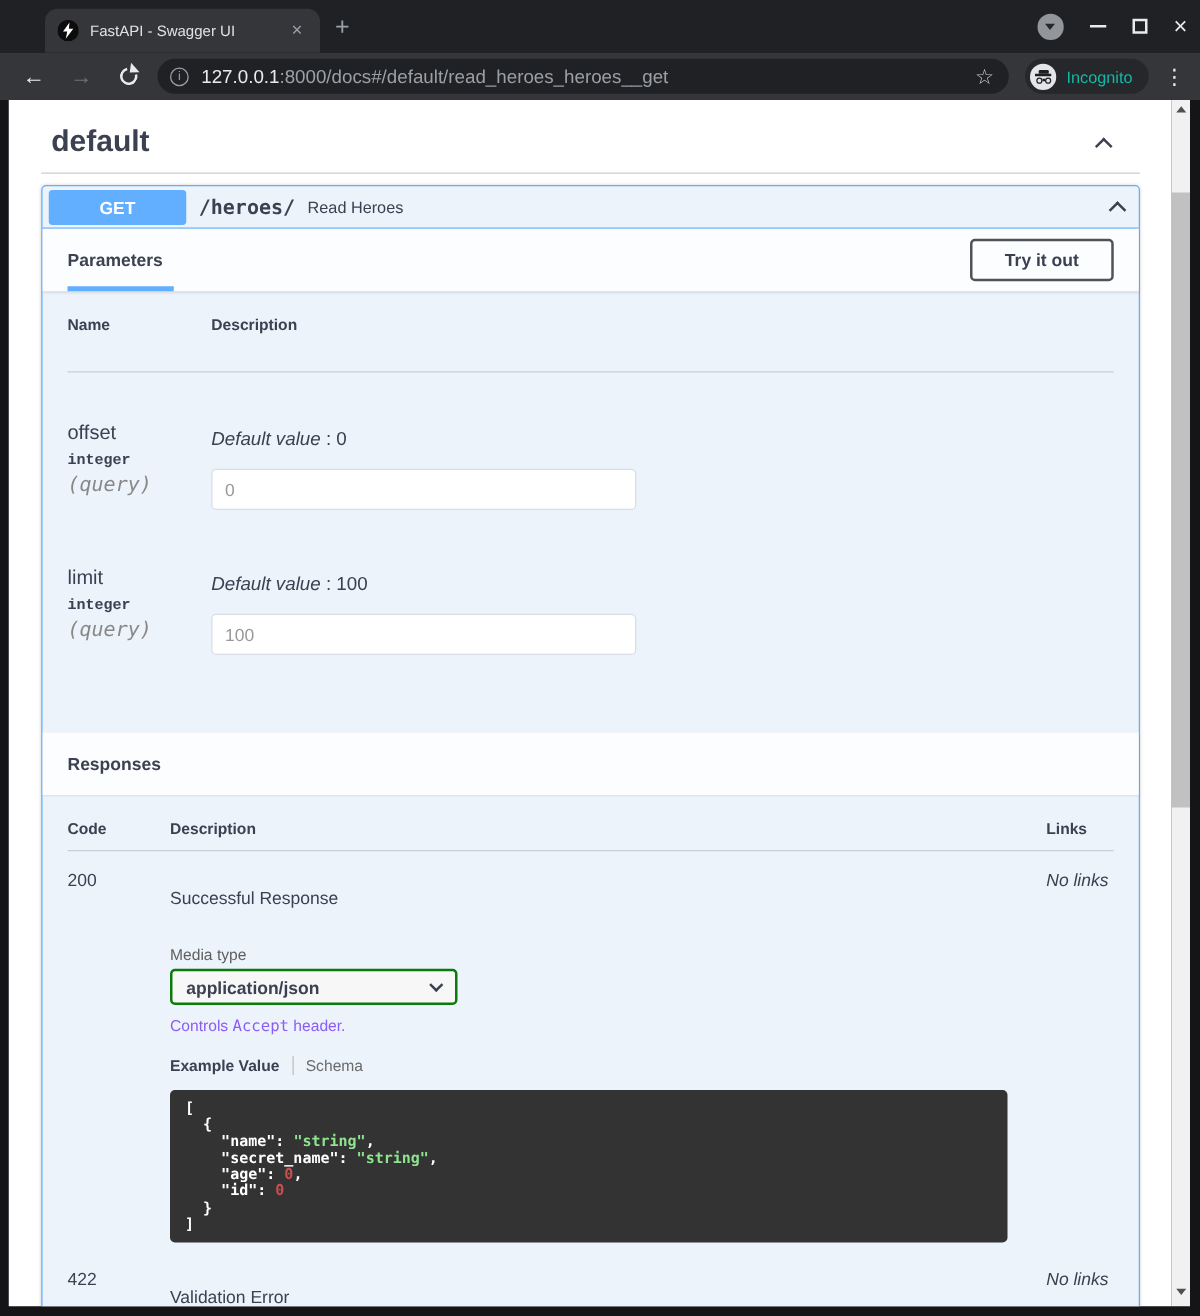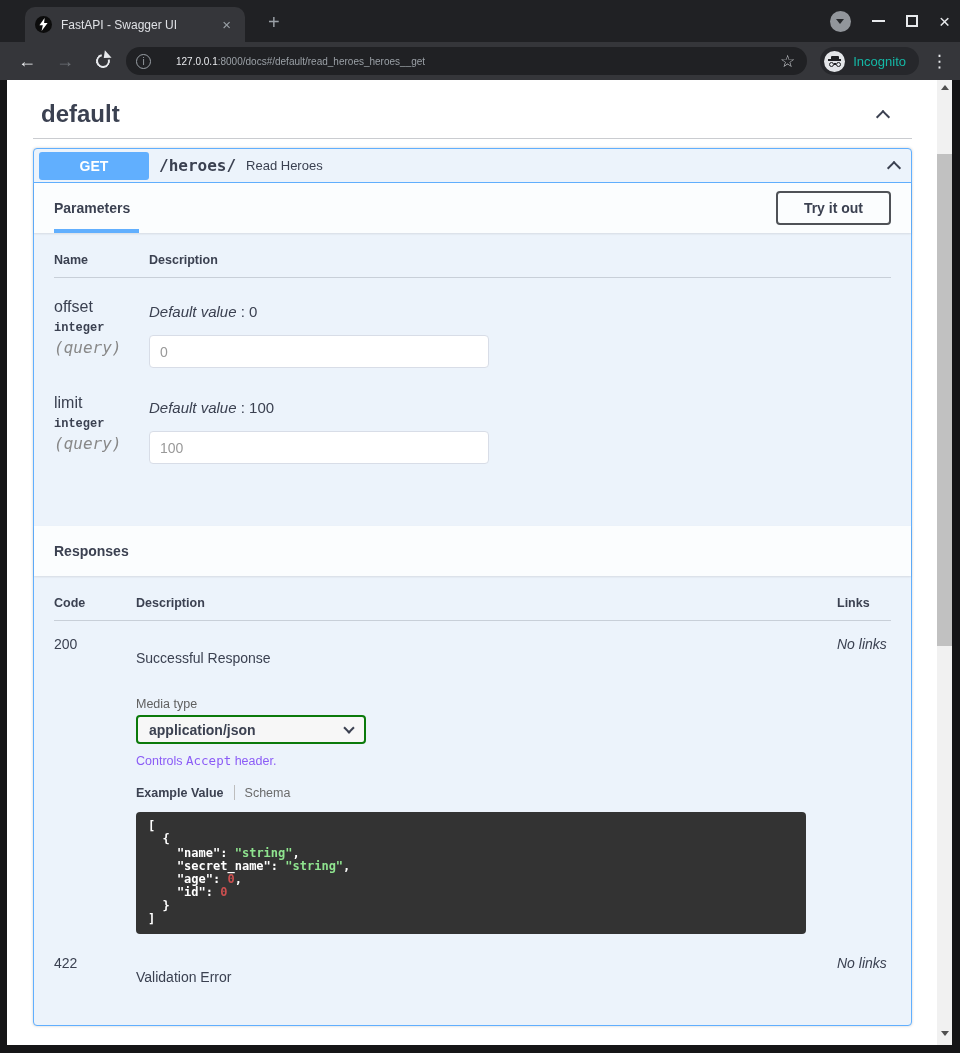--- a/index.html
+++ b/index.html
@@ -2,21 +2,21 @@
 <html><head>
 <meta charset="utf-8">
 <style>
   * { margin:0; padding:0; box-sizing:border-box; }
   html,body { width:960px; height:1053px; overflow:hidden; }
   body { background:#151517; font-family:"Liberation Sans", sans-serif; }
   .mono { font-family:"DejaVu Sans Mono", monospace; }
 
   
   .titlebar { height:42px; background:#202124; position:relative; }
-  .tab { position:absolute; left:25px; top:7px; width:220px; height:35px; background:#35363a;
+  .tab { position:absolute; left:36px; top:7px; width:220px; height:35px; background:#35363a;
          border-radius:10px 10px 0 0; display:flex; align-items:center; padding:0 10px; }
   .favicon { width:17px; height:17px; flex:0 0 auto; }
   .tab-title { flex:1; margin-left:9px; font-size:12px; color:#dfe1e5; white-space:nowrap; overflow:hidden; }
   .tab-close { color:#9aa0a6; font-size:15px; line-height:1; padding:2px 4px; }
   .newtab { position:absolute; left:262px; top:9px; color:#9aa0a6; font-size:20px; font-weight:400; padding:2px 6px; }
   .win-controls { position:absolute; right:10px; top:0; height:42px; display:flex; align-items:center; gap:21px; }
   .tabsearch { width:21px; height:21px; border-radius:50%; background:#92969b; display:flex; align-items:center; justify-content:center; }
   .tabsearch .caret { width:0; height:0; border-left:4px solid transparent; border-right:4px solid transparent; border-top:5px solid #26282b; margin-top:1px; }
   .btn-min { width:13px; height:2px; background:#e8eaed; }
   .btn-max { width:12px; height:12px; border:2px solid #e8eaed; }
@@ -26,21 +26,21 @@
   .nav-ic { font-size:18px; line-height:1; }
   .back { color:#e8eaed; margin-left:8px; }
   .fwd  { color:#6e7277; margin-left:20px; }
   .reload { position:relative; width:14px; height:14px; margin-left:22px; }
   .reload .arc { position:absolute; inset:0; border:2px solid #e8eaed; border-radius:50%; border-top-color:transparent; transform:rotate(32deg); }
   .reload .head { position:absolute; right:-1px; top:-1px; width:0; height:0; border-left:5px solid transparent; border-right:5px solid transparent; border-top:6px solid #e8eaed; transform:rotate(48deg); }
   .omnibox { flex:1; height:28px; background:#202124; border-radius:14px; margin:0 13px 0 16px;
              display:flex; align-items:center; padding:0 10px; min-width:0; }
   .info-ic { width:15px; height:15px; border-radius:50%; border:1.5px solid #9aa0a6; color:#9aa0a6;
              font-size:10px; display:flex; align-items:center; justify-content:center; font-style:normal; flex:0 0 auto; }
-  .url { margin-left:25px; font-size:10px; white-space:nowrap; overflow:hidden; flex:1; }
+  .url { margin-left:10px; font-size:15px; white-space:nowrap; overflow:hidden; flex:1; }
   .url .host { color:#e8eaed; }
   .url .rest { color:#9aa0a6; }
   .star { color:#c8cbcf; font-size:17px; margin:0 2px; }
   .incog { height:28px; border-radius:14px; background:#26272b; display:flex; align-items:center; gap:8px; padding:0 13px 0 4px; }
   .incog-circle { width:21px; height:21px; border-radius:50%; background:#e3e5e8; display:flex; flex-direction:column; align-items:center; justify-content:center; }
   .incog-hat { width:8px; height:3px; background:#1f2023; border-radius:1px 1px 0 0; }
   .incog-brim { width:13px; height:1.5px; background:#1f2023; margin-top:.5px; }
   .incog-glasses { display:flex; align-items:center; margin-top:1px; }
   .incog-glasses .lens { width:5px; height:5px; border:1.5px solid #1f2023; border-radius:50%; }
   .incog-glasses .bridge { width:2px; height:1.5px; background:#1f2023; }
@@ -73,21 +73,21 @@
 
   .section-header { background:rgba(255,255,255,.8); height:50px; padding:0 20px; display:flex;
                     align-items:center; justify-content:space-between; box-shadow:0 1px 2px rgba(0,0,0,.1); }
   .tab-item { position:relative; height:50px; display:flex; align-items:center; }
   .tab-item .lbl { font-size:14px; font-weight:700; color:#3b4151; padding-right:4px; }
   .tab-item .bar { position:absolute; bottom:0; left:0; width:85px; height:4px; background:#61affe; }
   .try-btn { border:2px solid #4f5257; border-radius:4px; background:transparent; color:#3b4151;
              font-size:14px; font-weight:700; padding:7px 26px; font-family:"Liberation Sans",sans-serif; }
 
   .params-body { padding:20px 20px 62px 20px; }
-  .pgrid { display:grid; grid-template-columns:95px 1fr; }
+  .pgrid { display:grid; grid-template-columns:95px 1fr;gap:20px; }
   .thead { font-size:12.5px; font-weight:700; color:#3b4151; padding-bottom:10px; }
   .thead-rule { grid-column:1 / 3; height:1px; background:rgba(59,65,81,.2); }
   .pcell { padding-top:20px; }
   .p-name { font-size:16px; color:#3b4151; }
   .p-type { font-size:12px; font-weight:700; font-family:Liberation Mono, monospace; color:#3b4151; margin-top:5px; }
   .p-loc  { font-size:16px; font-style:italic; font-family:"DejaVu Sans Mono",monospace; color:#888; margin-top:3px; }
   .p-default { font-size:15px; color:#3b4151; padding-top:5px; }
   .p-default em { font-style:italic;margin-top:48px; }
   .p-input { margin-top:15px; display:block; width:340px; height:33px; border:1px solid #d8dde7; border-radius:4px;
              background:#fff; padding:0 10px; font-size:14px; color:#3b4151; font-family:"Liberation Sans",sans-serif; }

